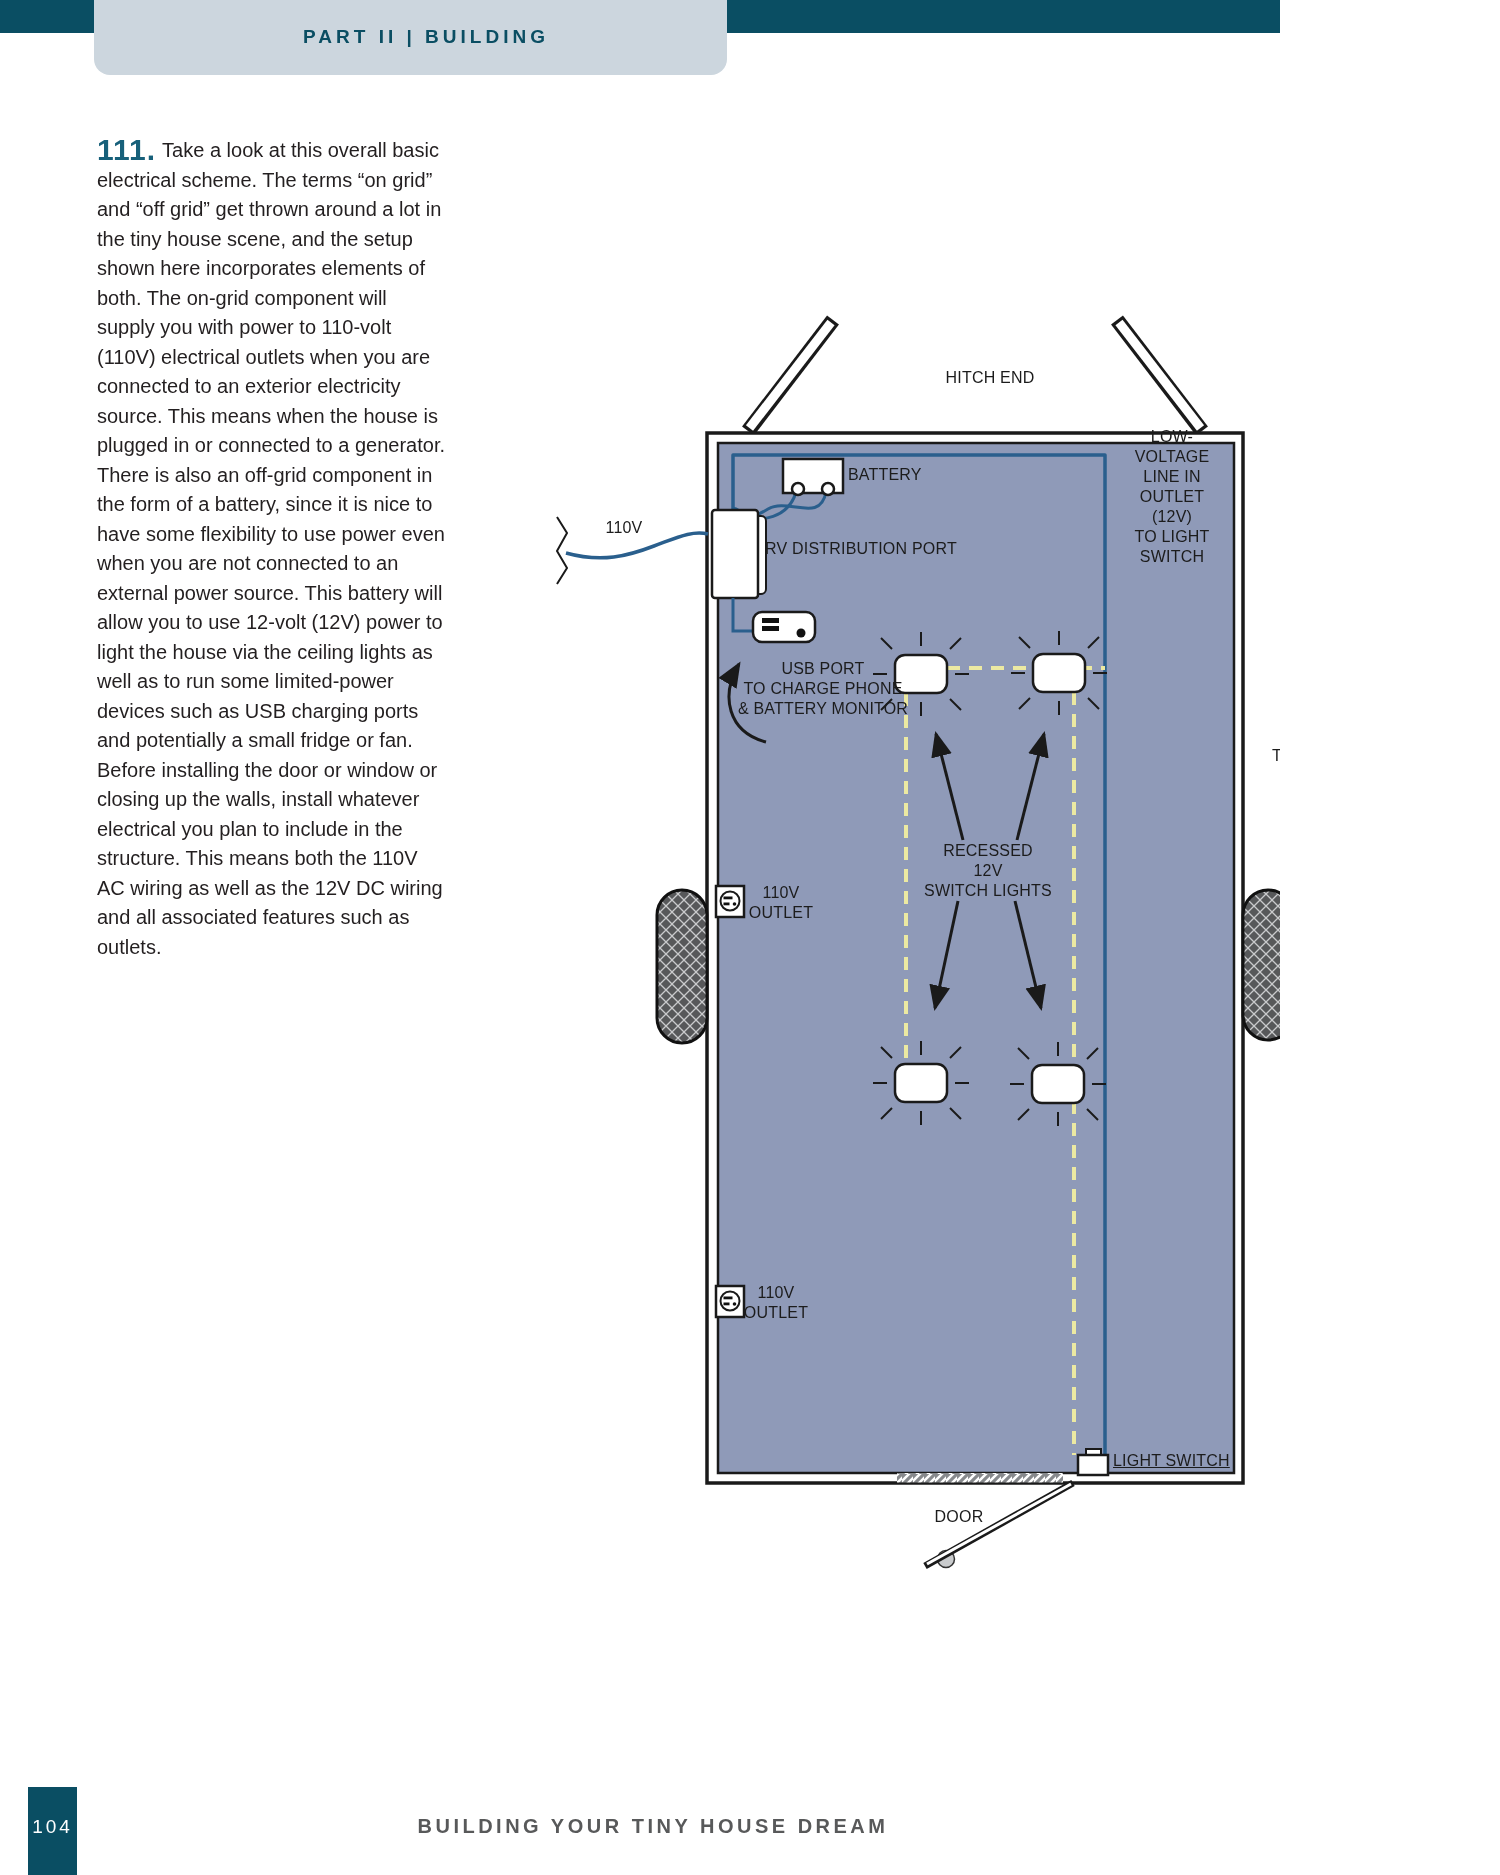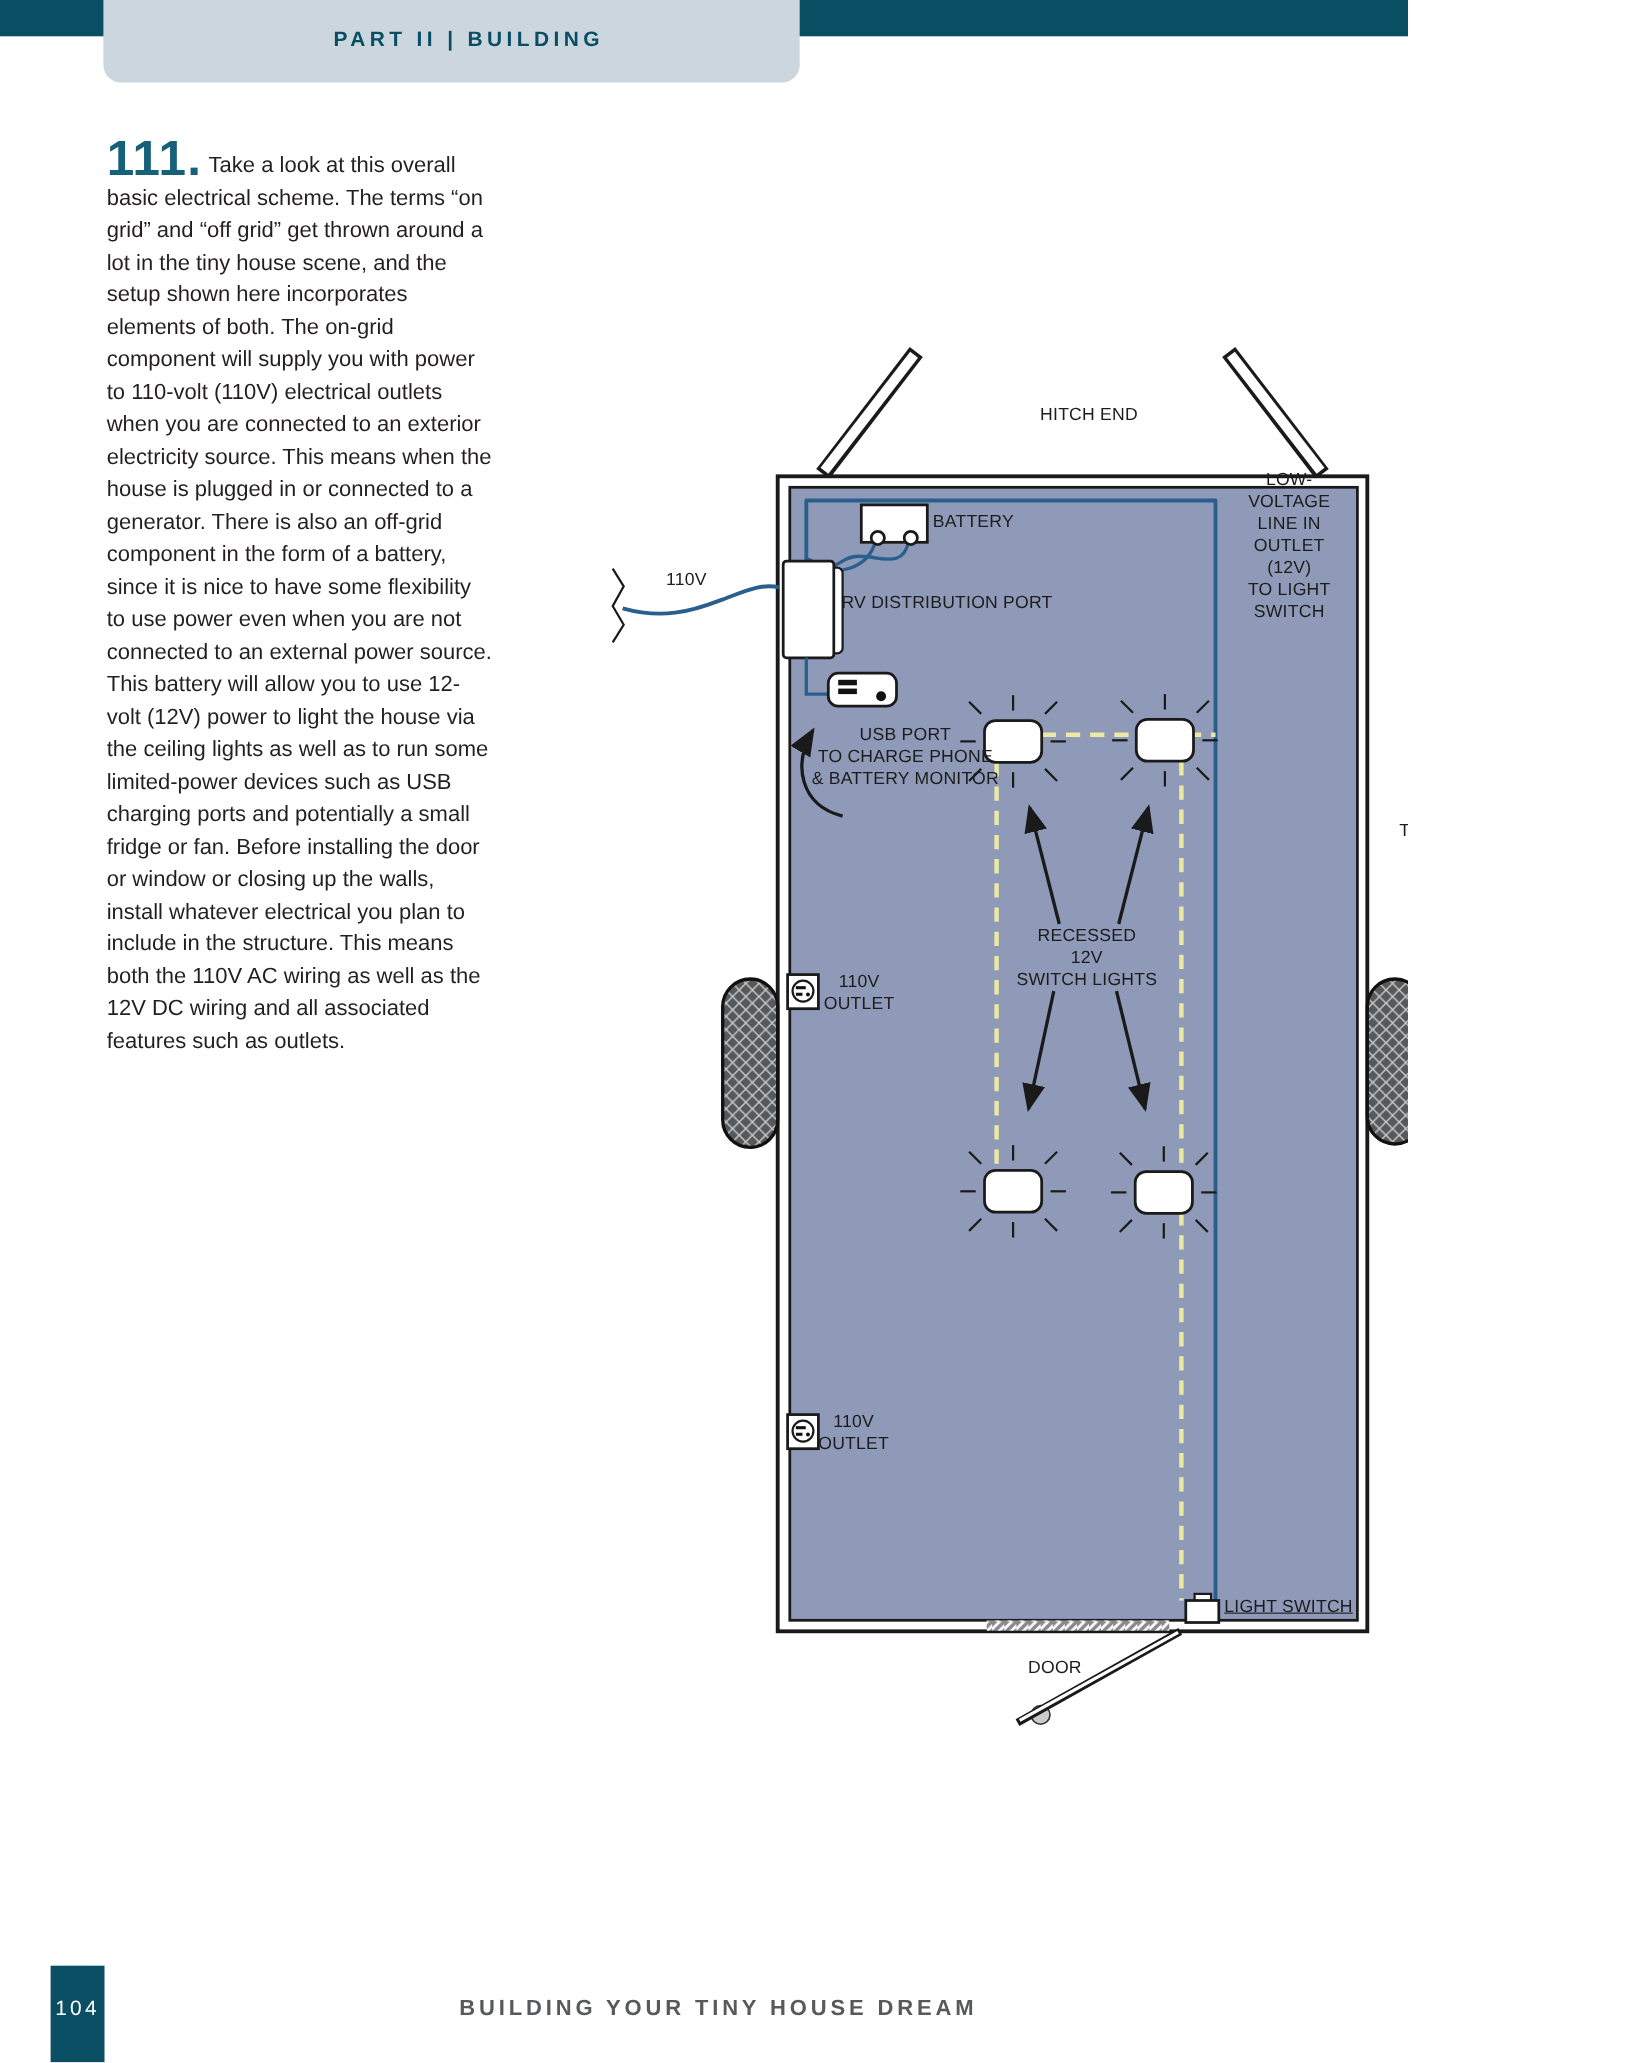--- a/index.html
+++ b/index.html
@@ -9,28 +9,28 @@
   }
   .page{position:relative;width:1280px;height:1875px;background:#fff;overflow:hidden;
         font-family:"Liberation Sans",sans-serif;}
   .topbar{position:absolute;left:0;top:0;width:1500px;height:33px;background:var(--teal);}
   .header-box{position:absolute;left:94px;top:0;width:633px;height:75px;background:var(--header-box);
         border-radius:0 0 16px 16px;}
   .header-label{position:absolute;left:426px;top:37px;transform:translate(-50%,-50%);
         color:var(--teal);font-weight:bold;font-size:19px;letter-spacing:4px;white-space:nowrap;}
   .body-text{position:absolute;left:97px;top:136px;width:352px;font-size:20px;line-height:29.5px;
         color:var(--ink);text-align:left;}
-  .body-num{font-size:45px;font-weight:bold;color:var(--accent);vertical-align:-3px;letter-spacing:1px;
+  .body-num{font-size:30px;font-weight:bold;color:var(--accent);vertical-align:-3px;letter-spacing:1px;
         padding-right:6px;line-height:0;}
   svg.diagram{position:absolute;left:0;top:0;}
   .lbl{position:absolute;font-size:16px;color:var(--label-ink);white-space:nowrap;
         transform:translate(-50%,-50%);letter-spacing:0.2px;}
   .lbl-left{transform:translateY(-50%);}
   .ml{white-space:pre-line;text-align:center;line-height:20px;}
-  .pagenum-box{position:absolute;left:46px;top:1787px;width:49px;height:88px;background:var(--teal);}
+  .pagenum-box{position:absolute;left:28px;top:1787px;width:49px;height:88px;background:var(--teal);}
   .pagenum{position:absolute;left:50%;top:40px;transform:translate(-50%,-50%);color:#fff;
         font-size:19px;letter-spacing:3px;}
   .footer-title{position:absolute;left:653px;top:1826px;transform:translate(-50%,-50%);
         color:var(--footer-gray);font-weight:bold;font-size:20px;letter-spacing:3.5px;white-space:nowrap;}
   
   .wire{stroke:var(--wire);stroke-width:3.5;fill:none;}
   .wire-thin{stroke:var(--wire);stroke-width:3;fill:none;}
   .ydash{stroke:var(--dash);stroke-width:4;fill:none;stroke-dasharray:13 9;}
   .blk{stroke:#1a1a1a;fill:none;}
   .whitefill{fill:#ffffff;}

